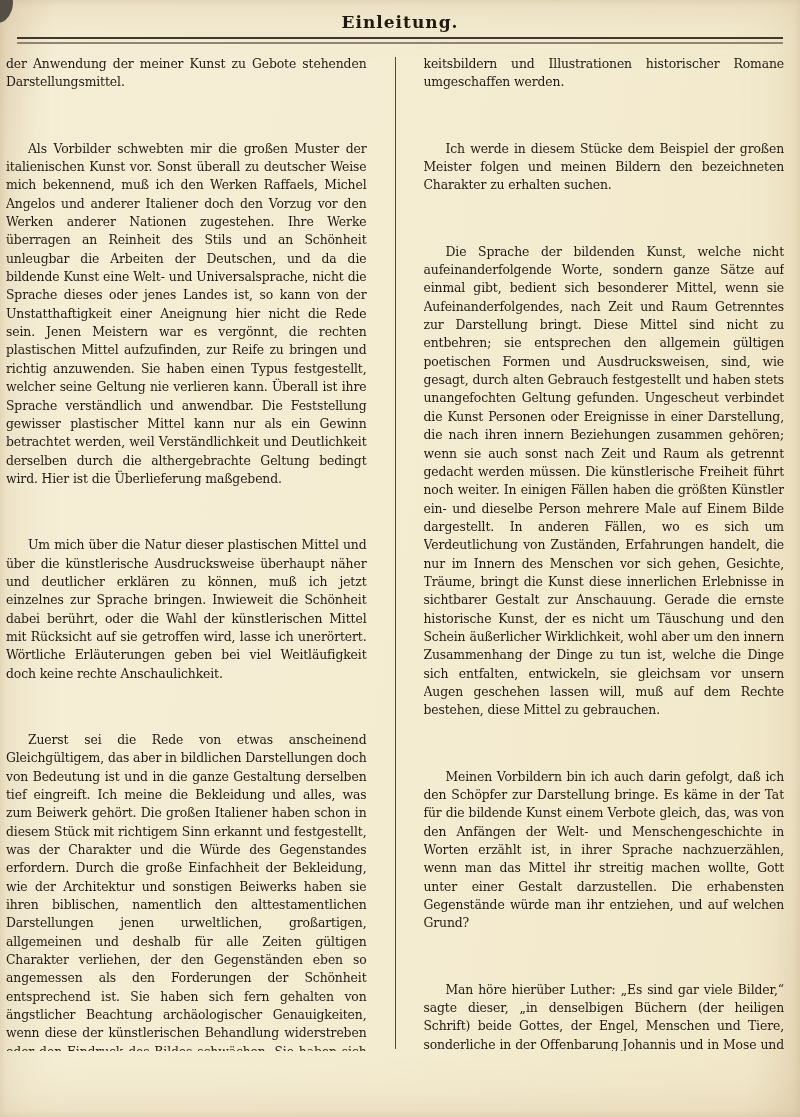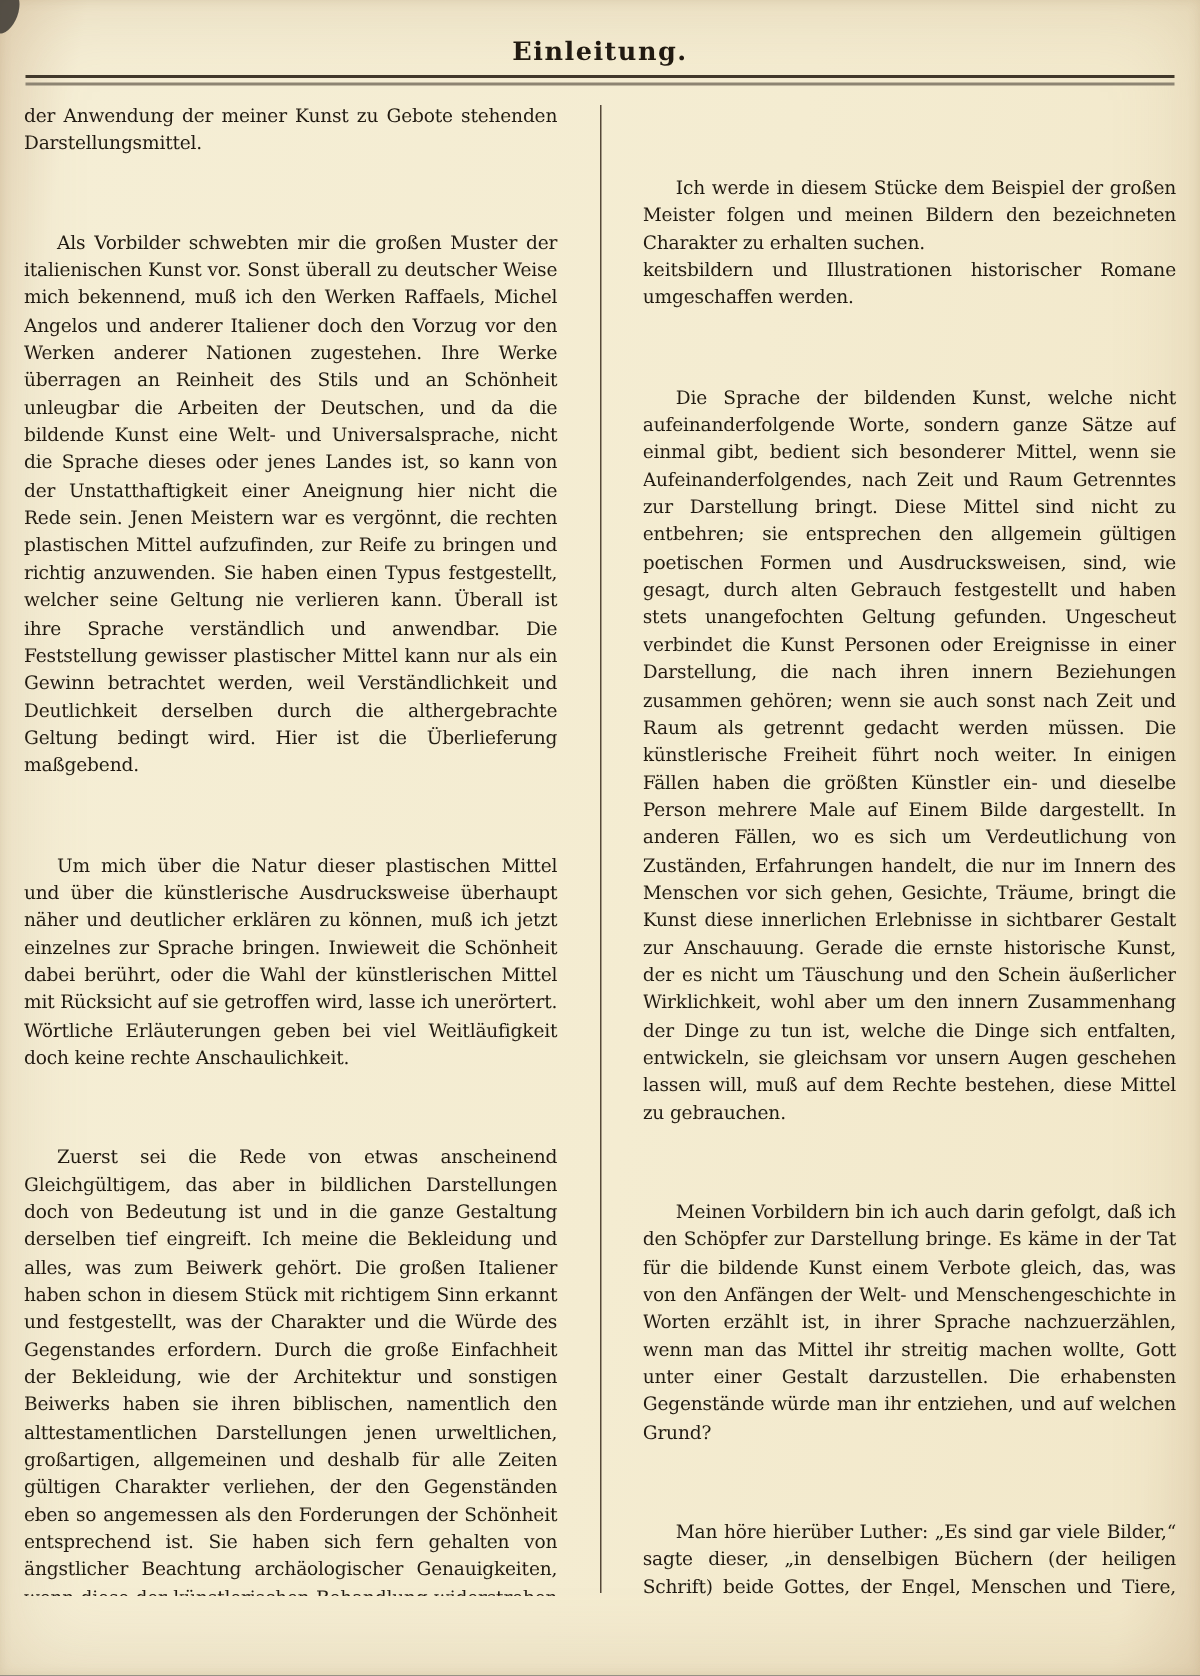--- a/index.html
+++ b/index.html
@@ -29,32 +29,31 @@
     transform: rotate(20deg);
     opacity: 0.9;
   }
   .header-title {
     text-align: center;
     font-size: 17px;
     font-weight: bold;
     letter-spacing: 1px;
     padding-top: 11px;
     line-height: 22px;
-    margin-top: 13px;
   }
   .double-rule {
     margin: 4px 17px 0 17px;
     height: 3px;
     border-top: 2px solid #41382b;
     border-bottom: 2px solid #8d8472;
   }
   .columns {
     display: flex;
     align-items: flex-start;
-    padding: 11px 16px 0 16px;
+    padding: 11px 16px 0 6px;
     gap: 24px;
   }
   .text-column {
     width: 379px;
     height: 996px;
     overflow: hidden;
     text-align: justify;
     font-size: 12.4px;
     line-height: 18.35px;
     letter-spacing: -0.12px;
@@ -85,21 +84,21 @@
     <div class="text-column">
         <p class="para">der Anwendung der meiner Kunst zu Gebote stehenden Darstellungsmittel.</p>
         <p class="para indent">Als Vorbilder schwebten mir die großen Muster der italienischen Kunst vor. Sonst überall zu deutscher Weise mich bekennend, muß ich den Werken Raffaels, Michel Angelos und anderer Italiener doch den Vorzug vor den Werken anderer Nationen zugestehen. Ihre Werke überragen an Reinheit des Stils und an Schönheit unleugbar die Arbeiten der Deutschen, und da die bildende Kunst eine Welt- und Universalsprache, nicht die Sprache dieses oder jenes Landes ist, so kann von der Unstatthaftigkeit einer Aneignung hier nicht die Rede sein. Jenen Meistern war es vergönnt, die rechten plastischen Mittel aufzufinden, zur Reife zu bringen und richtig anzuwenden. Sie haben einen Typus festgestellt, welcher seine Geltung nie verlieren kann. Überall ist ihre Sprache verständlich und anwendbar. Die Feststellung gewisser plastischer Mittel kann nur als ein Gewinn betrachtet werden, weil Verständlichkeit und Deutlichkeit derselben durch die althergebrachte Geltung bedingt wird. Hier ist die Überlieferung maßgebend.</p>
         <p class="para indent">Um mich über die Natur dieser plastischen Mittel und über die künstlerische Ausdrucksweise überhaupt näher und deutlicher erklären zu können, muß ich jetzt einzelnes zur Sprache bringen. Inwieweit die Schönheit dabei berührt, oder die Wahl der künstlerischen Mittel mit Rücksicht auf sie getroffen wird, lasse ich unerörtert. Wörtliche Erläuterungen geben bei viel Weitläufigkeit doch keine rechte Anschaulichkeit.</p>
         <p class="para indent">Zuerst sei die Rede von etwas anscheinend Gleichgültigem, das aber in bildlichen Darstellungen doch von Bedeutung ist und in die ganze Gestaltung derselben tief eingreift. Ich meine die Bekleidung und alles, was zum Beiwerk gehört. Die großen Italiener haben schon in diesem Stück mit richtigem Sinn erkannt und festgestellt, was der Charakter und die Würde des Gegenstandes erfordern. Durch die große Einfachheit der Bekleidung, wie der Architektur und sonstigen Beiwerks haben sie ihren biblischen, namentlich den alttestamentlichen Darstellungen jenen urweltlichen, großartigen, allgemeinen und deshalb für alle Zeiten gültigen Charakter verliehen, der den Gegenständen eben so angemessen als den Forderungen der Schönheit entsprechend ist. Sie haben sich fern gehalten von ängstlicher Beachtung archäologischer Genauigkeiten, wenn diese der künstlerischen Behandlung widerstreben oder den Eindruck des Bildes schwächen. Sie haben sich der Einmischung von störenden Elementen ihrer Zeit enthalten, welche der damaligen Gegenwart behagen konnten, aber vermöge des Geschmackswechsels einer anderen Zeit als unstatthafte Wunderlichkeiten erscheinen mögen. Endlich sind sie bewahrt geblieben vor jener vernüchternden und ins kleine individualisierenden Naturalistik, welche mit Benutzung von Reisestudien die Väter der alten Welt zu Beduinenhäuptlingen macht. Den Darstellungen der biblischen Geschichte muß ihr großer, urweltlicher und allgemeiner Zuschnitt erhalten bleiben. Die Darstellungen derselben sollen das Gepräge der Wahrheit an sich tragen, aber nicht zu gewöhnlichen Wirklich-</p>
       </div>
 
     <div class="col-divider"></div>
 
     <div class="text-column">
+        <p class="para">keitsbildern und Illustrationen historischer Romane umgeschaffen werden.</p>
         <p class="para indent">Ich werde in diesem Stücke dem Beispiel der großen Meister folgen und meinen Bildern den bezeichneten Charakter zu erhalten suchen.</p>
-        <p class="para">keitsbildern und Illustrationen historischer Romane umgeschaffen werden.</p>
         <p class="para indent">Die Sprache der bildenden Kunst, welche nicht aufeinanderfolgende Worte, sondern ganze Sätze auf einmal gibt, bedient sich besonderer Mittel, wenn sie Aufeinanderfolgendes, nach Zeit und Raum Getrenntes zur Darstellung bringt. Diese Mittel sind nicht zu entbehren; sie entsprechen den allgemein gültigen poetischen Formen und Ausdrucksweisen, sind, wie gesagt, durch alten Gebrauch festgestellt und haben stets unangefochten Geltung gefunden. Ungescheut verbindet die Kunst Personen oder Ereignisse in einer Darstellung, die nach ihren innern Beziehungen zusammen gehören; wenn sie auch sonst nach Zeit und Raum als getrennt gedacht werden müssen. Die künstlerische Freiheit führt noch weiter. In einigen Fällen haben die größten Künstler ein- und dieselbe Person mehrere Male auf Einem Bilde dargestellt. In anderen Fällen, wo es sich um Verdeutlichung von Zuständen, Erfahrungen handelt, die nur im Innern des Menschen vor sich gehen, Gesichte, Träume, bringt die Kunst diese innerlichen Erlebnisse in sichtbarer Gestalt zur Anschauung. Gerade die ernste historische Kunst, der es nicht um Täuschung und den Schein äußerlicher Wirklichkeit, wohl aber um den innern Zusammenhang der Dinge zu tun ist, welche die Dinge sich entfalten, entwickeln, sie gleichsam vor unsern Augen geschehen lassen will, muß auf dem Rechte bestehen, diese Mittel zu gebrauchen.</p>
         <p class="para indent">Meinen Vorbildern bin ich auch darin gefolgt, daß ich den Schöpfer zur Darstellung bringe. Es käme in der Tat für die bildende Kunst einem Verbote gleich, das, was von den Anfängen der Welt- und Menschengeschichte in Worten erzählt ist, in ihrer Sprache nachzuerzählen, wenn man das Mittel ihr streitig machen wollte, Gott unter einer Gestalt darzustellen. Die erhabensten Gegenstände würde man ihr entziehen, und auf welchen Grund?</p>
         <p class="para indent">Man höre hierüber Luther: „Es sind gar viele Bilder,“ sagte dieser, „in denselbigen Büchern (der heiligen Schrift) beide Gottes, der Engel, Menschen und Tiere, sonderliche in der Offenbarung Johannis und in Mose und Josua. So bitten wir sie (die Bilderstürmer) nun gar freundlich, sie wollen uns doch auch gönnen zu tun, das sie selber tun, daß wir auch solche Bilder an die Wände malen um Gedächtnis und besseren Verstandes willen. Sintemal sie an den Wänden ja so wenig schaden, als in den Büchern.“</p>
         <p class="para indent">Die Gefahr des Bilderdienstes ist bei uns nicht mehr vorhanden, und es kann in unserm Falle an die durch Gottes Gesetze verbotenen stellvertretenden Gleichnisse nicht gedacht werden. Die Anbetung</p>
       </div>
   </div>
 </div>
 
 </body></html>

